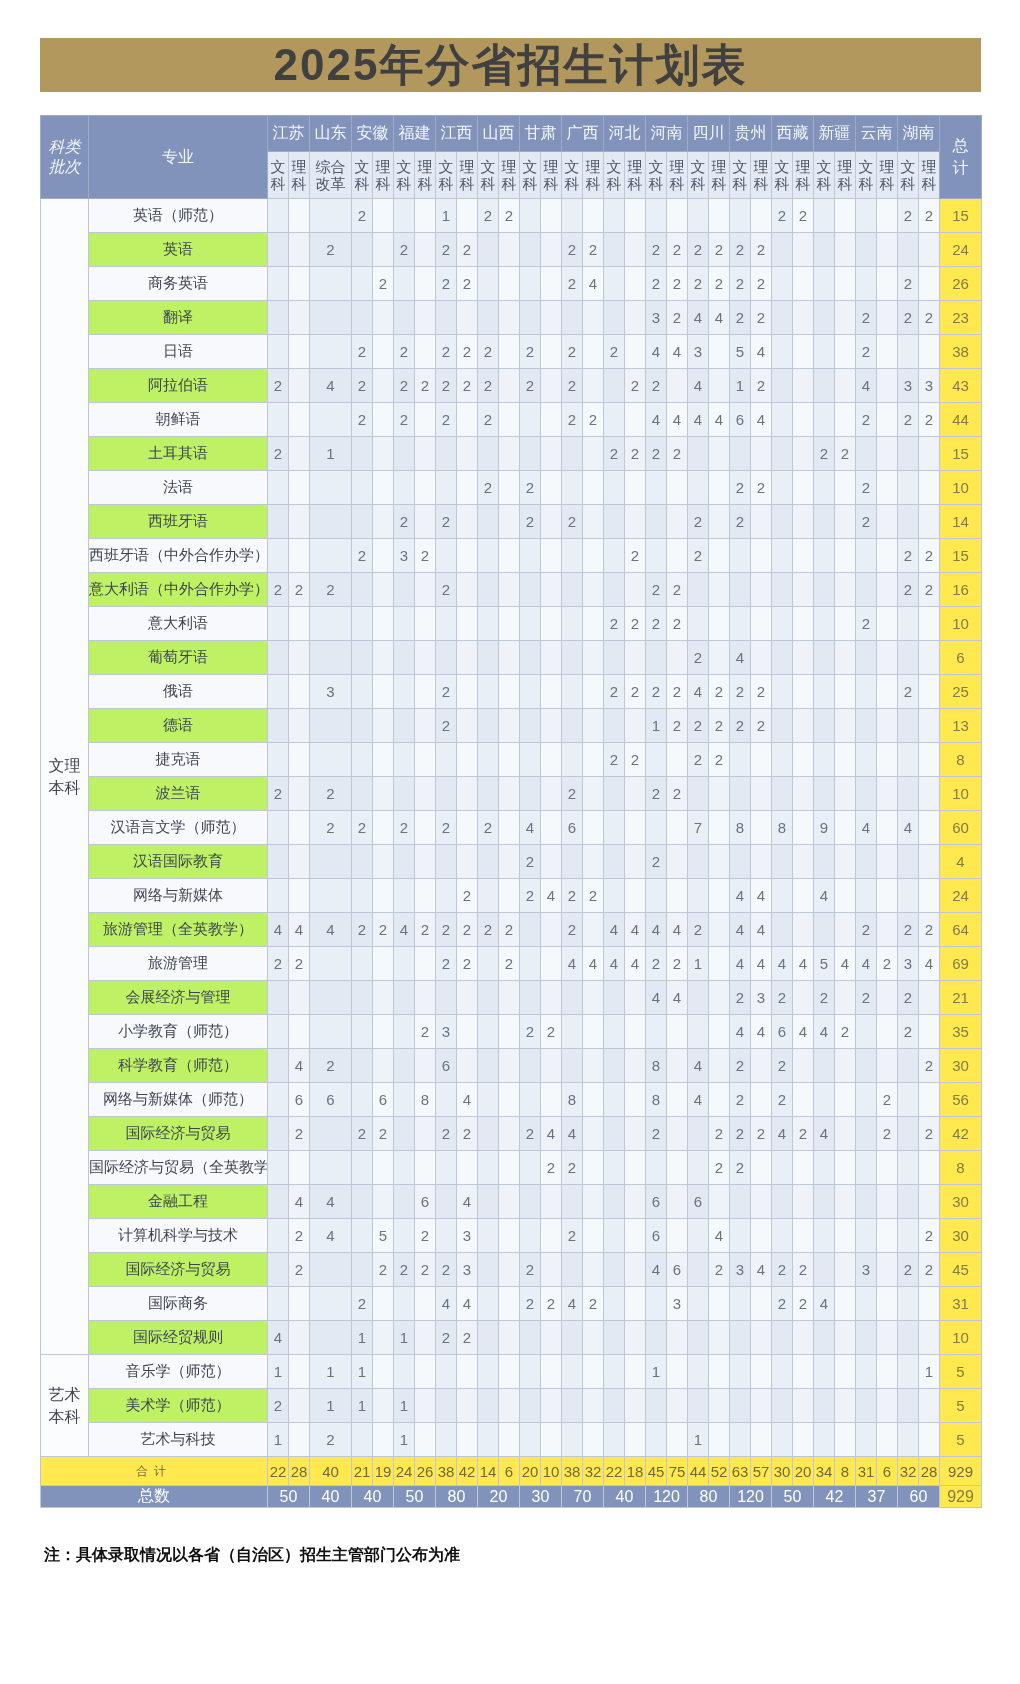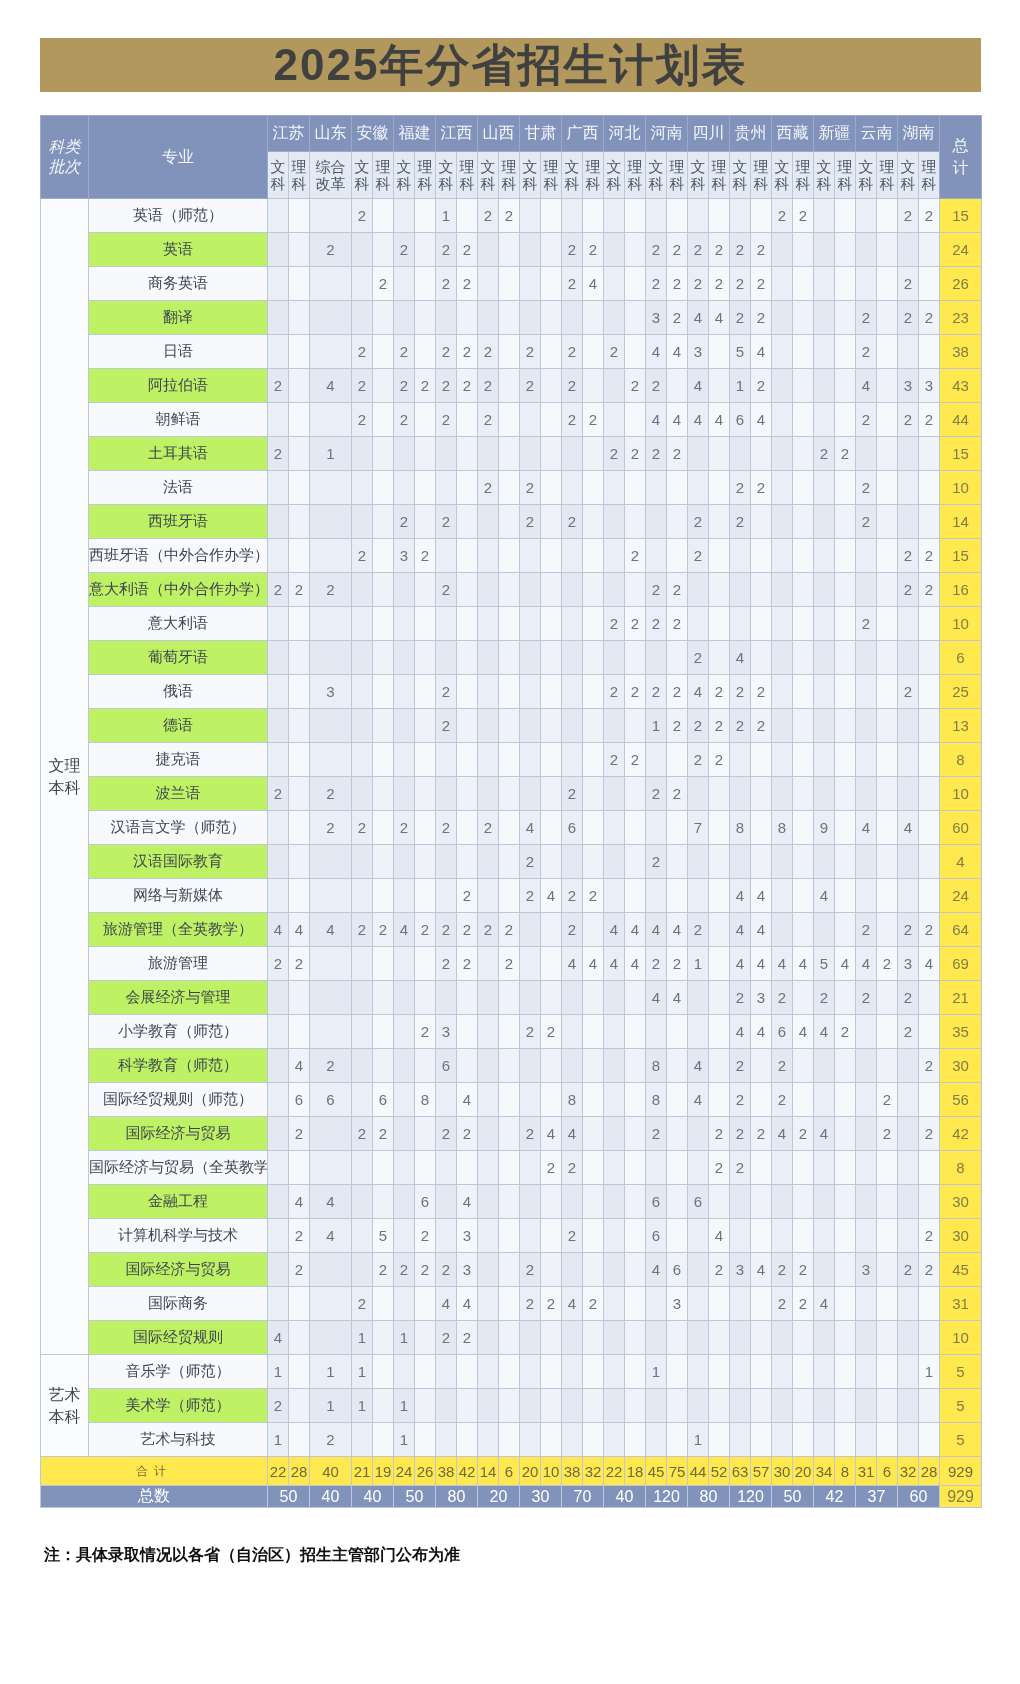--- a/index.html
+++ b/index.html
@@ -1059,21 +1059,21 @@
         <td class="v li"></td>
         <td class="v wen"></td>
         <td class="v li"></td>
         <td class="v wen"></td>
         <td class="v li"></td>
         <td class="v wen"></td>
         <td class="v li">2</td>
         <td class="rtotal">30</td>
       </tr>
       <tr class="body-row">
-        <td class="major">国际经贸规则（师范）</td>
+        <td class="major">网络与新媒体（师范）</td>
         <td class="v wen"></td>
         <td class="v li">6</td>
         <td class="v wen">6</td>
         <td class="v wen"></td>
         <td class="v li">6</td>
         <td class="v wen"></td>
         <td class="v li">8</td>
         <td class="v wen"></td>
         <td class="v li">4</td>
         <td class="v wen"></td>

